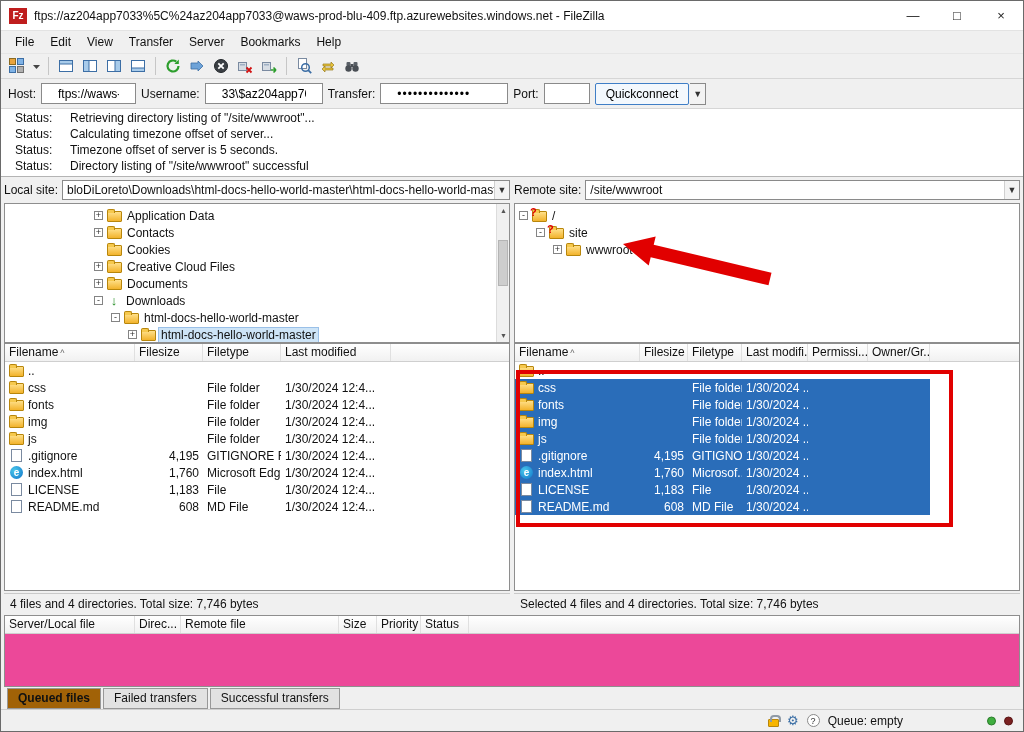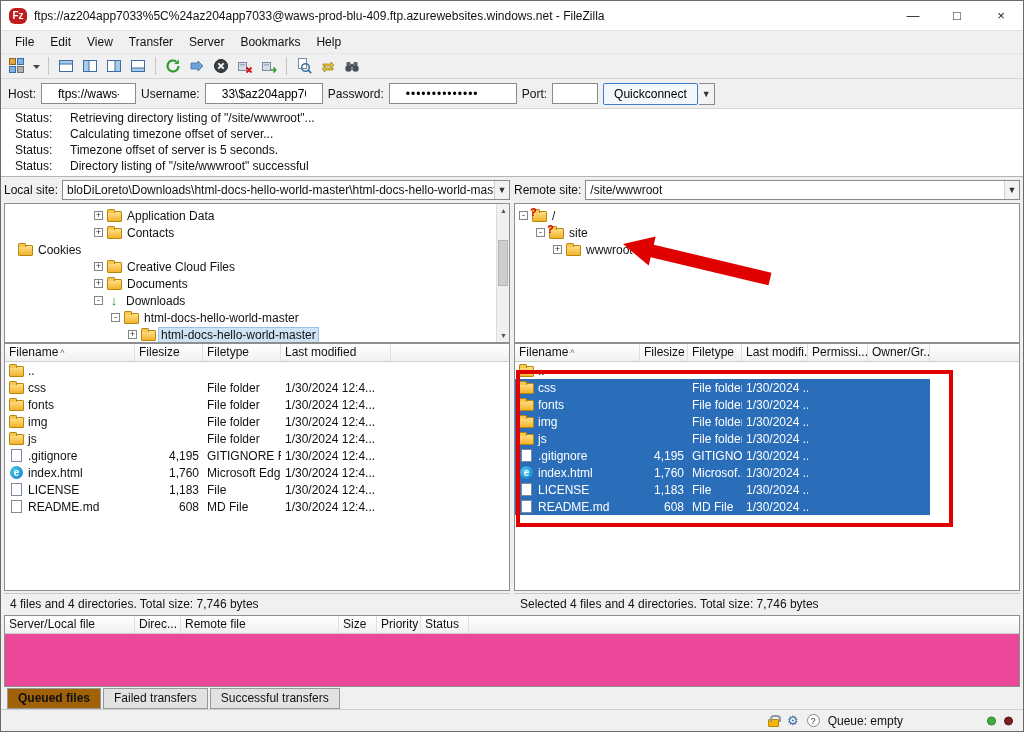--- a/index.html
+++ b/index.html
@@ -10,21 +10,21 @@
     background:#e8e8e8;
   }
   .app { width:1024px; height:732px; border:1px solid #6a6a6a; background:#f0f0f0;
          display:flex; flex-direction:column; }
 
   
   .titlebar { height:30px; background:#ffffff; display:flex; align-items:center;
               padding-left:8px; border-bottom:1px solid #e3e3e3; flex:0 0 auto; }
   .fz-logo { width:18px; height:16px; background:#bf1d1d; color:#fff; font-weight:bold;
              font-size:10px; display:flex; align-items:center; justify-content:center;
-             border-radius:6px; margin-right:7px; }
+             border-radius:0; margin-right:7px; }
   .title-text { flex:1; white-space:nowrap; overflow:hidden; }
   .win-btn { width:44px; height:30px; display:flex; align-items:center; justify-content:center;
              font-size:13px; color:#222; }
 
   
   .menubar { height:22px; display:flex; align-items:center; padding-left:6px; flex:0 0 auto; }
   .menu-item { padding:2px 8px; }
   .toolbar { height:26px; display:flex; align-items:center; padding:0 5px; gap:2px;
              border-top:1px solid #e6e6e6; border-bottom:1px solid #d6d6d6; flex:0 0 auto; }
   .tb-btn { width:22px; height:22px; display:flex; align-items:center; justify-content:center; }
@@ -259,21 +259,21 @@
           <rect x="6.5" y="6" width="3" height="3" fill="#4a4f55"></rect>
         </svg>
       </span>
     </div>
 
   <div class="quickbar">
     <span>Host:</span>
     <input class="qc-input host-in" value="ftps://waws-prod" style="">
     <span>Username:</span>
     <input class="qc-input user-in" value="33\$az204app7033" style="">
-    <span>Password:</span>
+    <span>Transfer:</span>
     <input class="qc-input pass-in" value="••••••••••••••" style="">
     <span>Port:</span>
     <input class="qc-input port-in" value="" style="">
     <button class="qc-btn">Quickconnect</button>
     <span class="qc-dd">▼</span>
   </div>
 
   <div class="statuslog" id="statuslog">
       <div class="status-line">
         <span class="status-label">Status:</span>
@@ -312,21 +312,21 @@
       <div class="tree-row" style="padding-left: 89px;">
             <span class="exp">+</span>
             <span class="fico ico-folder"></span>
             <span class="tree-label">Application Data</span>
           </div>
           <div class="tree-row" style="padding-left: 89px;">
             <span class="exp">+</span>
             <span class="fico ico-folder"></span>
             <span class="tree-label">Contacts</span>
           </div>
-          <div class="tree-row" style=" text-align: right;">
+          <div class="tree-row" style="padding-left: 89px; text-align: right;">
             <span class="exp-spacer"></span>
             <span class="fico ico-folder"></span>
             <span class="tree-label">Cookies</span>
           </div>
           <div class="tree-row" style="padding-left: 89px;">
             <span class="exp">+</span>
             <span class="fico ico-folder"></span>
             <span class="tree-label">Creative Cloud Files</span>
           </div>
           <div class="tree-row" style="padding-left: 89px;">

